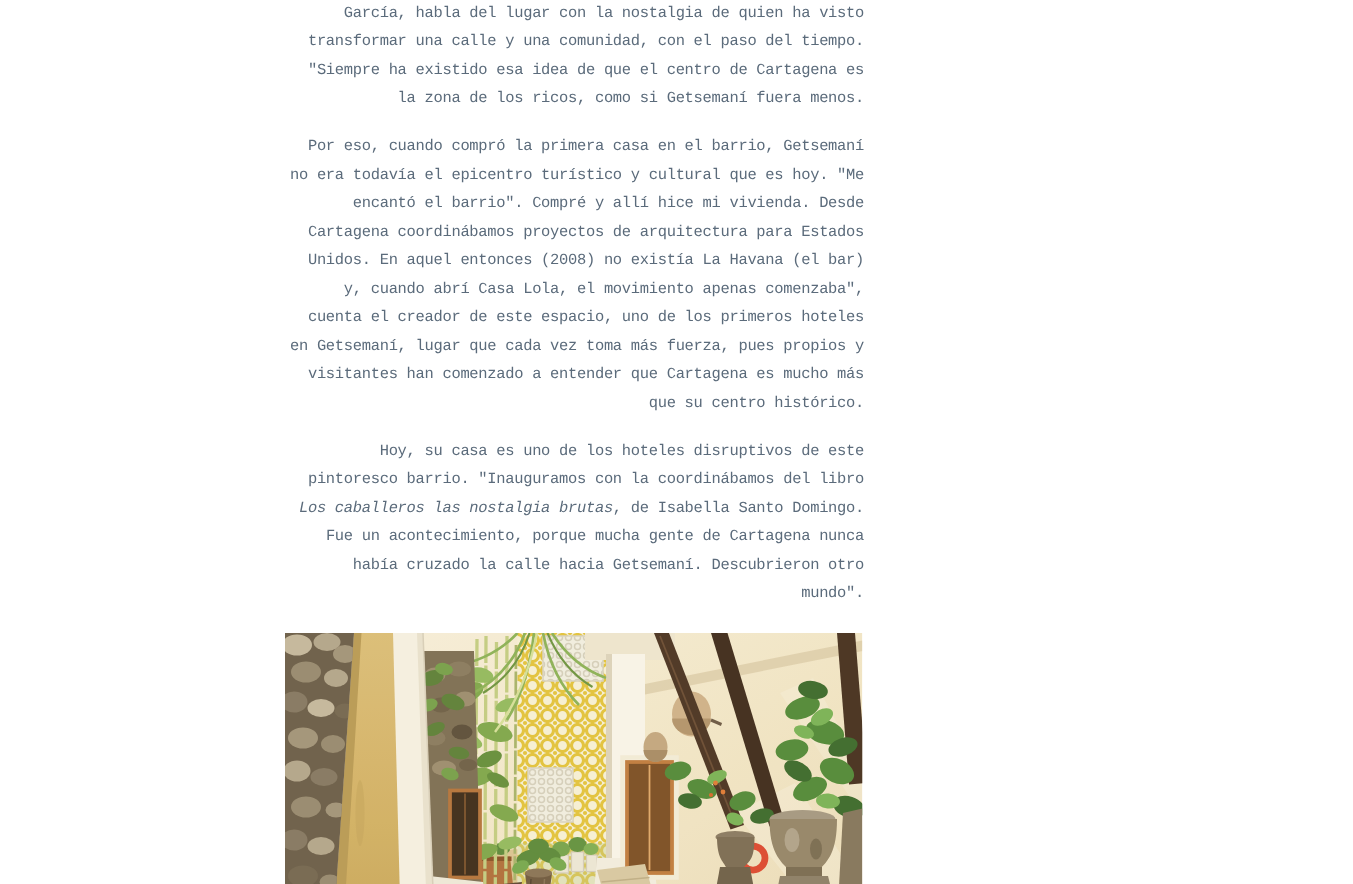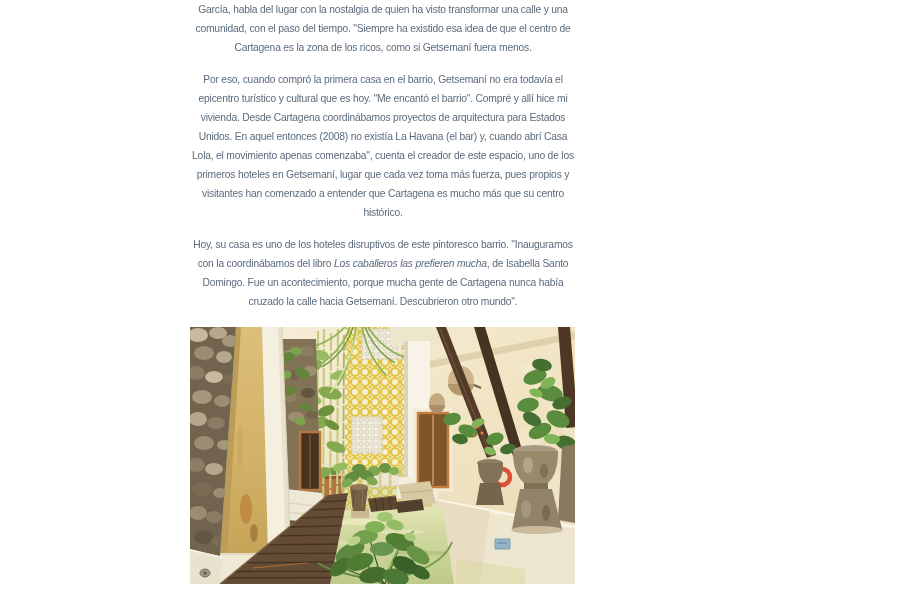--- a/index.html
+++ b/index.html
@@ -1,33 +1,33 @@
 <!DOCTYPE html>
 <html><head>
 <meta charset="utf-8">
 <style>
   html,body{margin:0;padding:0;background:#ffffff;width:902px;height:589px;overflow:hidden;}
   body{font-family:"Liberation Sans","DejaVu Sans",sans-serif;}
   .article{position:absolute;left:190px;top:0;width:386px;}
   .para{margin:0 0 13px 0;font-size:10.3px;line-height:19px;letter-spacing:-0.2px;
-        color:#5b6b7b;font-weight:400;text-align:center;}
+        color:#5b6b7b;font-weight:400;text-align:right;font-family:Liberation Mono, monospace;}
   .para em{font-style:italic;}
   .photo-figure{margin:16px 0 0 0;width:385px;height:257px;overflow:hidden;}
   .photo-figure svg{display:block;}
 </style>
 </head>
 <body>
 
 <div class="article">
 
   <p class="para">García, habla del lugar con la nostalgia de quien ha visto transformar una calle y una comunidad, con el paso del tiempo. "Siempre ha existido esa idea de que el centro de Cartagena es la zona de los ricos, como si Getsemaní fuera menos.</p>
 
   <p class="para">Por eso, cuando compró la primera casa en el barrio, Getsemaní no era todavía el epicentro turístico y cultural que es hoy. "Me encantó el barrio". Compré y allí hice mi vivienda. Desde Cartagena coordinábamos proyectos de arquitectura para Estados Unidos. En aquel entonces (2008) no existía La Havana (el bar) y, cuando abrí Casa Lola, el movimiento apenas comenzaba", cuenta el creador de este espacio, uno de los primeros hoteles en Getsemaní, lugar que cada vez toma más fuerza, pues propios y visitantes han comenzado a entender que Cartagena es mucho más que su centro histórico.</p>
 
-  <p class="para"><span>Hoy, su casa es uno de los hoteles disruptivos de este pintoresco barrio. "Inauguramos con la coordinábamos del libro </span><em>Los caballeros las prefieren mucha</em><span>, de Isabella Santo Domingo. Fue un acontecimiento, porque mucha gente de Cartagena nunca había cruzado la calle hacia Getsemaní. Descubrieron otro mundo".</span></p>
+  <p class="para"><span>Hoy, su casa es uno de los hoteles disruptivos de este pintoresco barrio. "Inauguramos con la coordinábamos del libro </span><em>Los caballeros las nostalgia brutas</em><span>, de Isabella Santo Domingo. Fue un acontecimiento, porque mucha gente de Cartagena nunca había cruzado la calle hacia Getsemaní. Descubrieron otro mundo".</span></p>
 
   <figure class="photo-figure">
     <svg width="385" height="257" viewBox="0 0 385 257">
       <defs>
         <linearGradient id="gWallR" x1="0" y1="0" x2="1" y2="1">
           <stop offset="0" stop-color="#f8f1de"></stop>
             <stop offset="0.6" stop-color="#f1e4c4"></stop>
             <stop offset="1" stop-color="#e9d9b4"></stop>
         </linearGradient>
         <linearGradient id="gTan" x1="0" y1="0" x2="0" y2="1">

